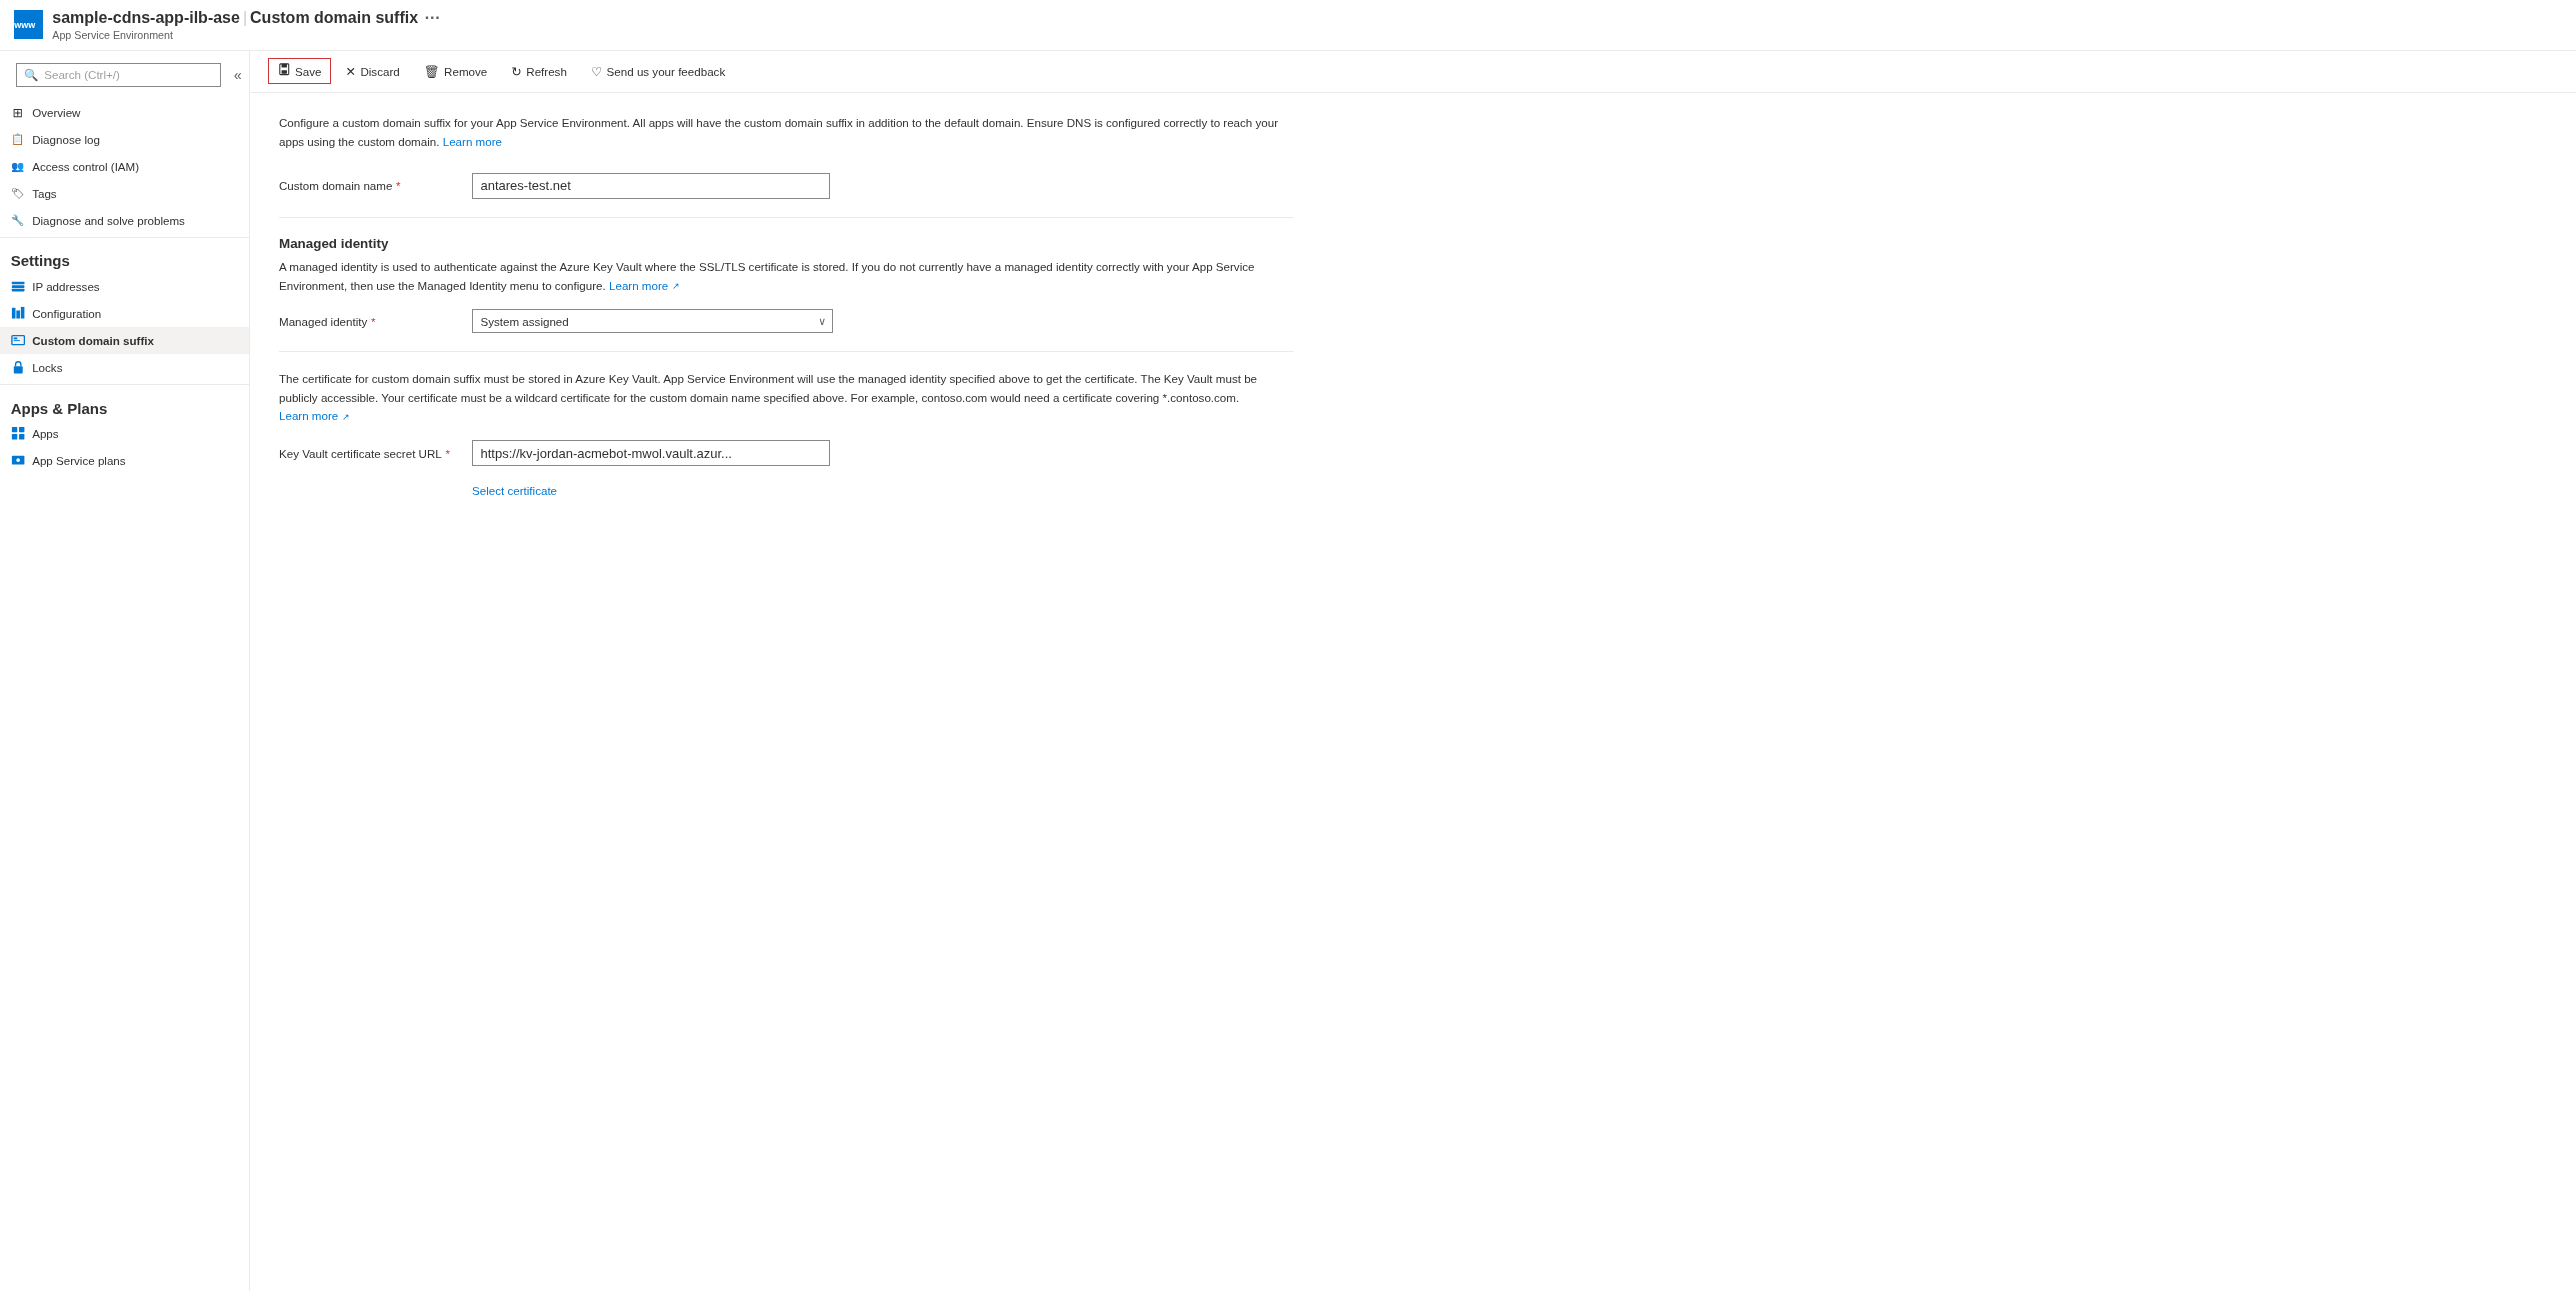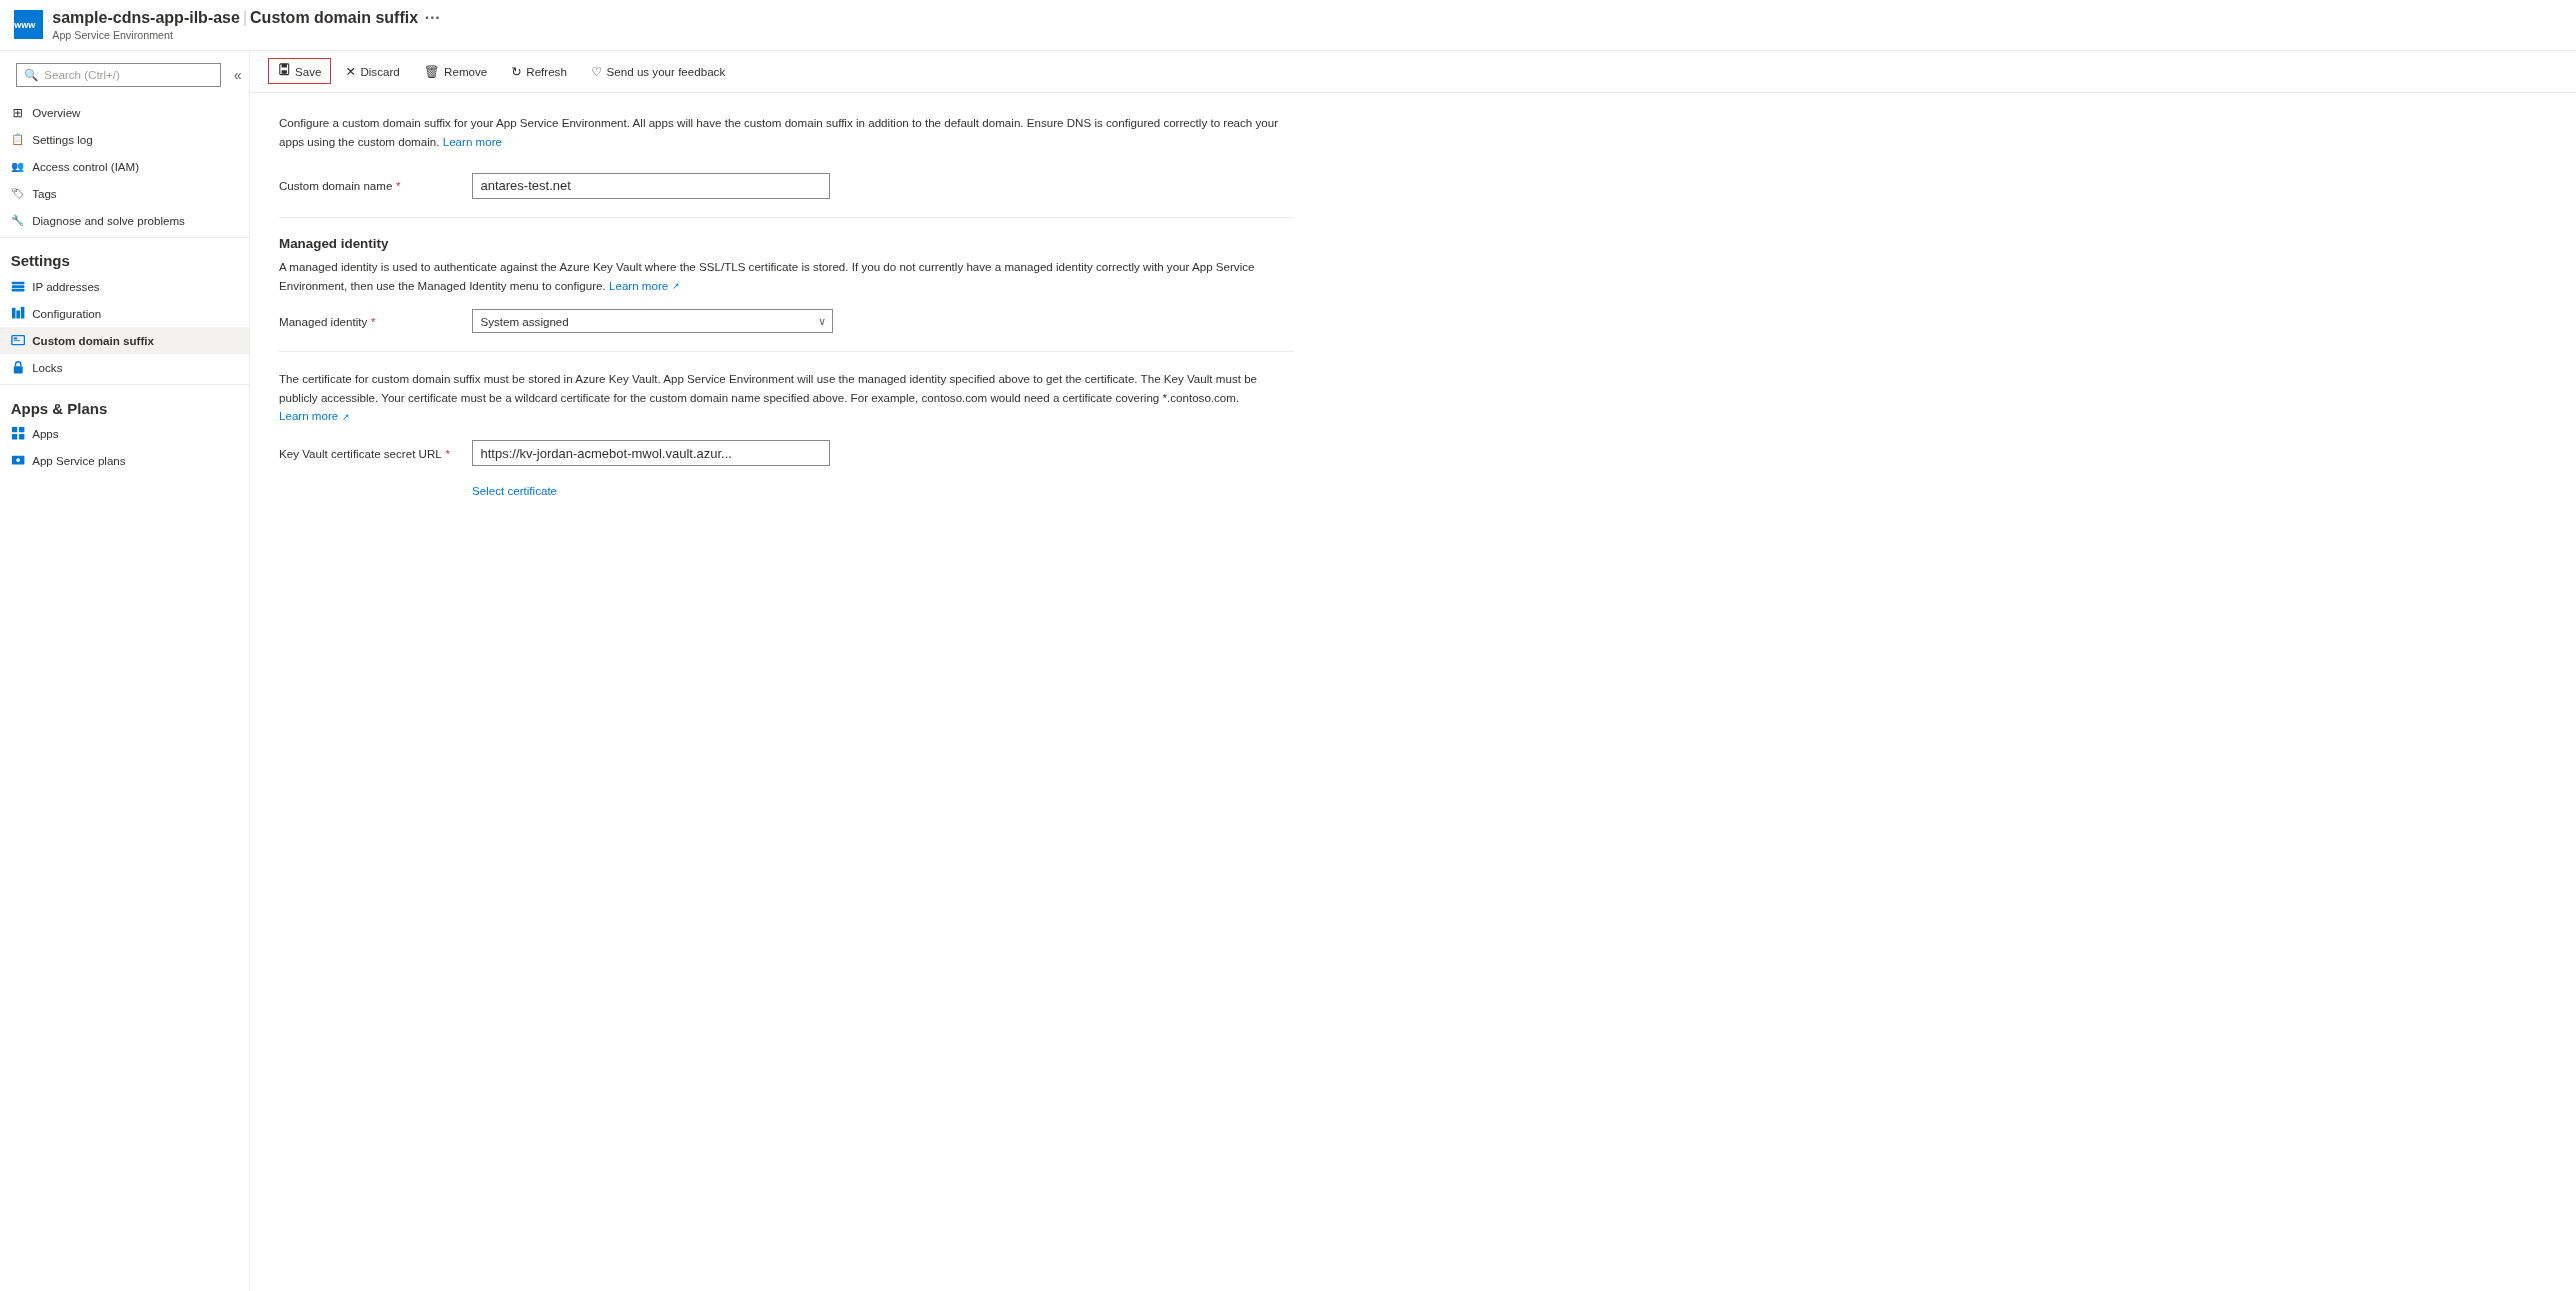--- a/index.html
+++ b/index.html
@@ -91,21 +91,21 @@
       </div>
       <span class="collapse-btn" style="font-size:14.3px; margin-left:3.6px;">«</span>
     </div>
 
     <div class="nav-item">
       <span class="nav-icon">⊞</span>
       <span>Overview</span>
     </div>
     <div class="nav-item">
       <span class="nav-icon" style="font-size:10.7px;">📋</span>
-      <span>Settings log</span>
+      <span>Diagnose log</span>
     </div>
     <div class="nav-item">
       <span class="nav-icon" style="font-size:10.7px;">👥</span>
       <span>Access control (IAM)</span>
     </div>
     <div class="nav-item">
       <span class="nav-icon" style="font-size:10.7px;">🏷</span>
       <span>Tags</span>
     </div>
     <div class="nav-item">

